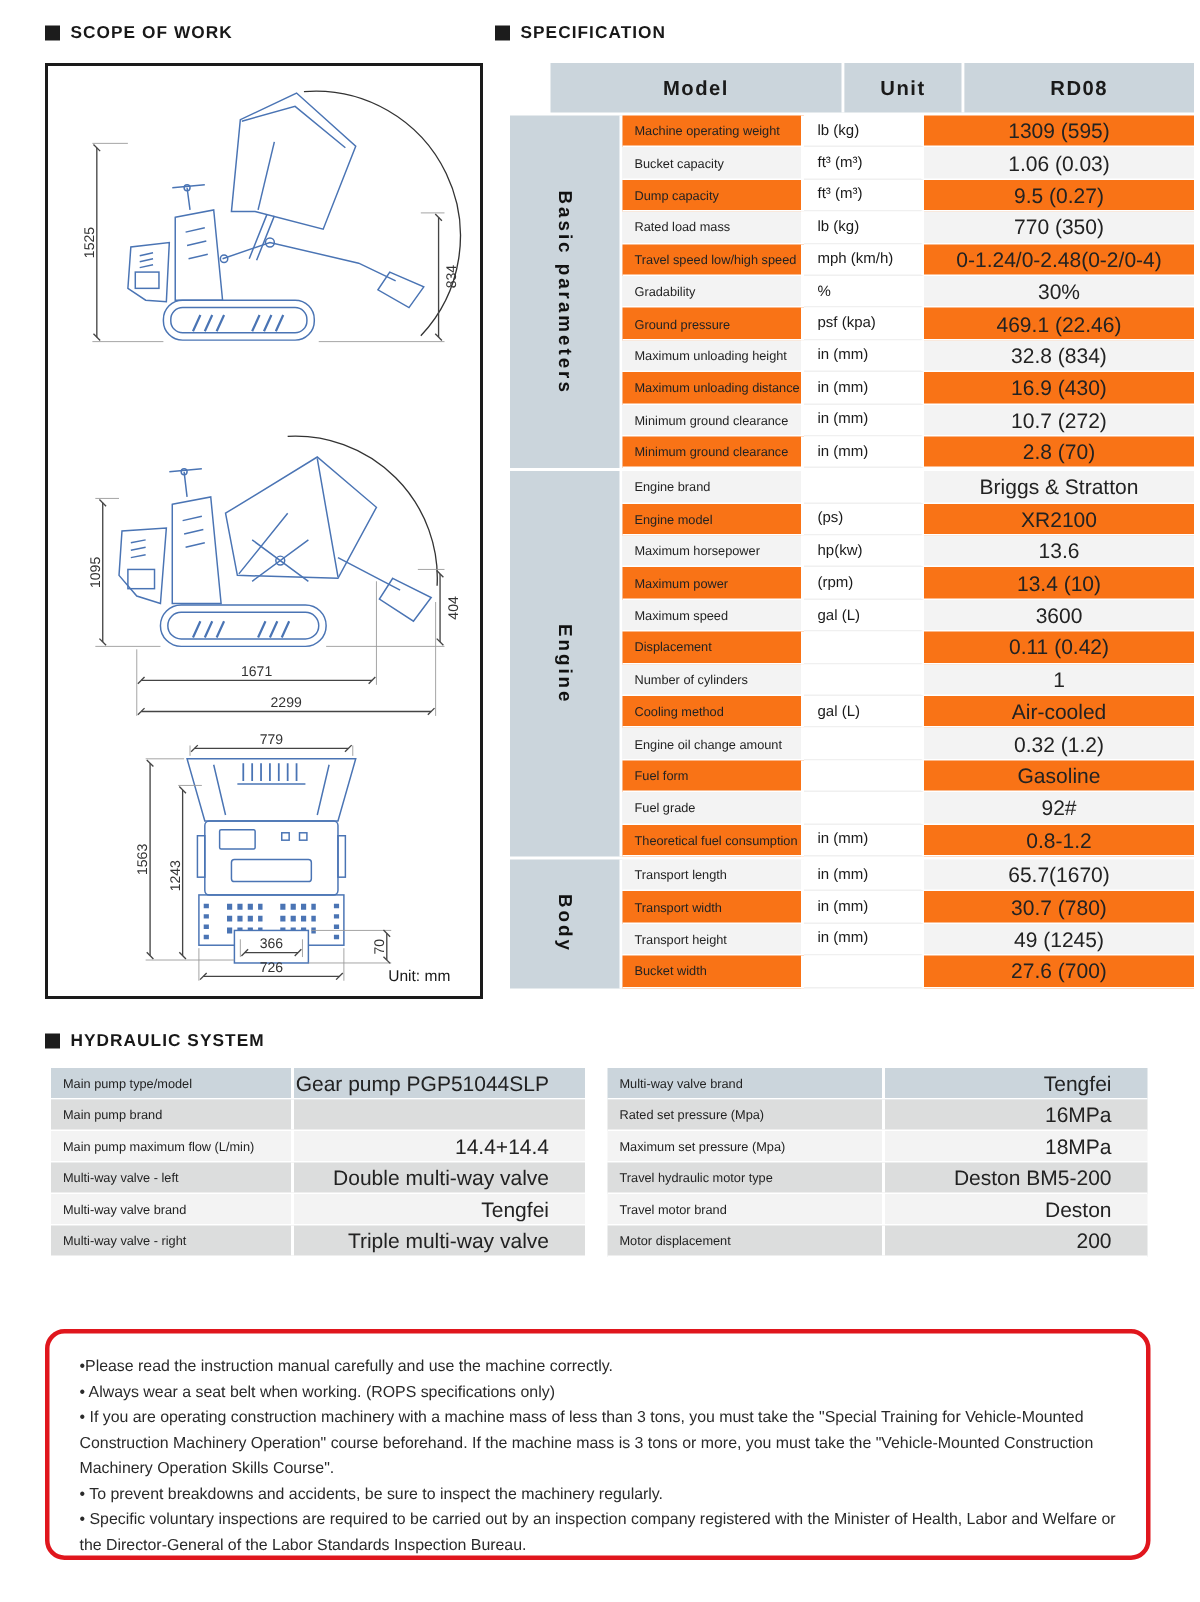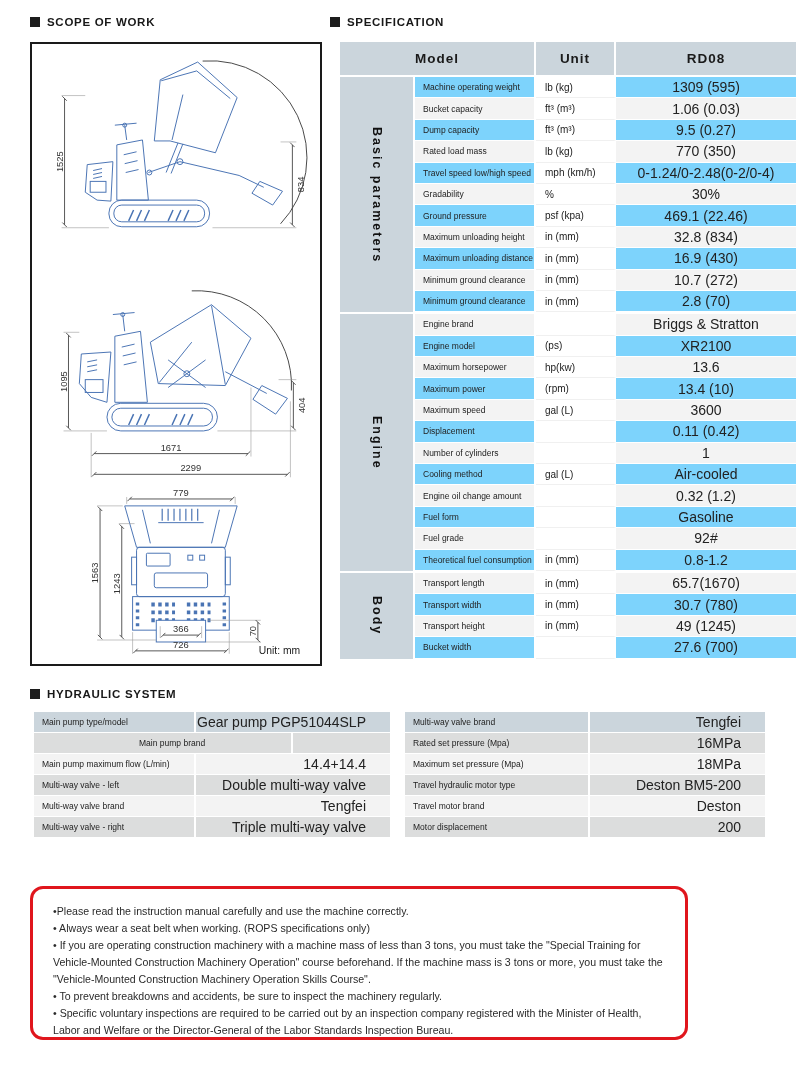--- a/index.html
+++ b/index.html
@@ -17,59 +17,59 @@
 
   
   #scope-box { position: absolute; left: 30px; top: 42px; width: 292px; height: 624px;
     border: 2px solid #1a1a1a; background: #fff; }
   #scope-box svg { display: block; }
   .dim-label { font-size: 9.5px; fill: #333; font-family: "Liberation Sans", sans-serif; }
   .unit-note { font-size: 10.5px; fill: #1a1a1a; font-family: "Liberation Sans", sans-serif; }
 
   
   #spec-table { position: absolute; left: 340px; top: 42px; width: 456px; }
-  .spec-header-row { display: flex; height: 33px; margin-bottom: 2px; }
+  .spec-header-row { display: flex; height: 33px; margin-bottom: 2px; margin-left: 27px; }
   .spec-header-row > div { background: #cbd5dc; display: flex; align-items: center;
     justify-content: center; font-weight: bold; font-size: 13.5px; letter-spacing: 1px; }
   .cell-model { width: 196px; border-right: 2px solid #fff; }
   .cell-unit-h { width: 80px; border-right: 2px solid #fff; }
   .cell-val-h { flex: 1; }
   .spec-section { display: flex; }
   .spec-section + .spec-section { margin-top: 2px; }
   .spec-cat { width: 75px; background: #cbd5dc; border-right: 2px solid #fff;
     display: flex; align-items: center; justify-content: center;
     writing-mode: vertical-rl; font-weight: bold; font-size: 12.5px; letter-spacing: 2px; color: #111; }
   .spec-rows { flex: 1; display: flex; flex-direction: column; }
   .spec-row { display: flex; height: 21.4px; }
   .c-label { width: 121px; border-right: 2px solid #fff; border-bottom: 1px solid #fff;
     font-size: 8.5px; color: #222; display: flex; align-items: center; padding-left: 8px; }
   .c-unit { width: 80px; border-right: 2px solid #fff; border-bottom: 1px solid #f0f0f0;
     background: #fff; font-size: 10px; color: #1a1a1a; display: flex; align-items: center; padding-left: 9px; }
   .c-value { flex: 1; border-bottom: 1px solid #fff; font-size: 14px; color: #222;
     display: flex; align-items: center; justify-content: center; }
-  .bg-d { background: #7dd3fc; }
+  .bg-d { background: #f97316; }
   .bg-l { background: #f3f3f3; }
 
   
   .hyd-table { position: absolute; top: 712px; }
   #hyd-left  { left: 34px;  width: 356px; }
   #hyd-right { left: 405px; width: 360px; }
   .hyd-row { display: flex; height: 21px; border-bottom: 1px solid #fff; }
   .h-label { border-right: 2px solid #fff; font-size: 8.5px; color: #222;
     display: flex; align-items: center; padding-left: 8px; }
   #hyd-left  .h-label { width: 162px; }
   #hyd-right .h-label { width: 185px; }
   .h-value { flex: 1; font-size: 14px; color: #222; display: flex; align-items: center;
     justify-content: flex-end; padding-right: 24px; }
   .r-blue  { background: #cbd5dc; }
-  .r-dark  { background: #dcdddd; justify-content: center; }
+  .r-dark  { background: #dcdddd; }
   .r-light { background: #f3f3f3; }
 
   
-  #warning-box { position: absolute; left: 30px; top: 886px; width: 658px; height: 154px;
+  #warning-box { position: absolute; left: 30px; top: 886px; width: 737px; height: 154px;
     border: 3px solid #e0161d; border-radius: 13px; background: #fff;
     padding: 14px 20px 0 20px; overflow: hidden; }
   .notice-line { font-size: 10.6px; color: #2a2a2a; line-height: 17px; }
 </style>
 </head>
 <body>
 
 <div class="page">
 
   <div class="sec-header" style="left:30px; top:16px;">

